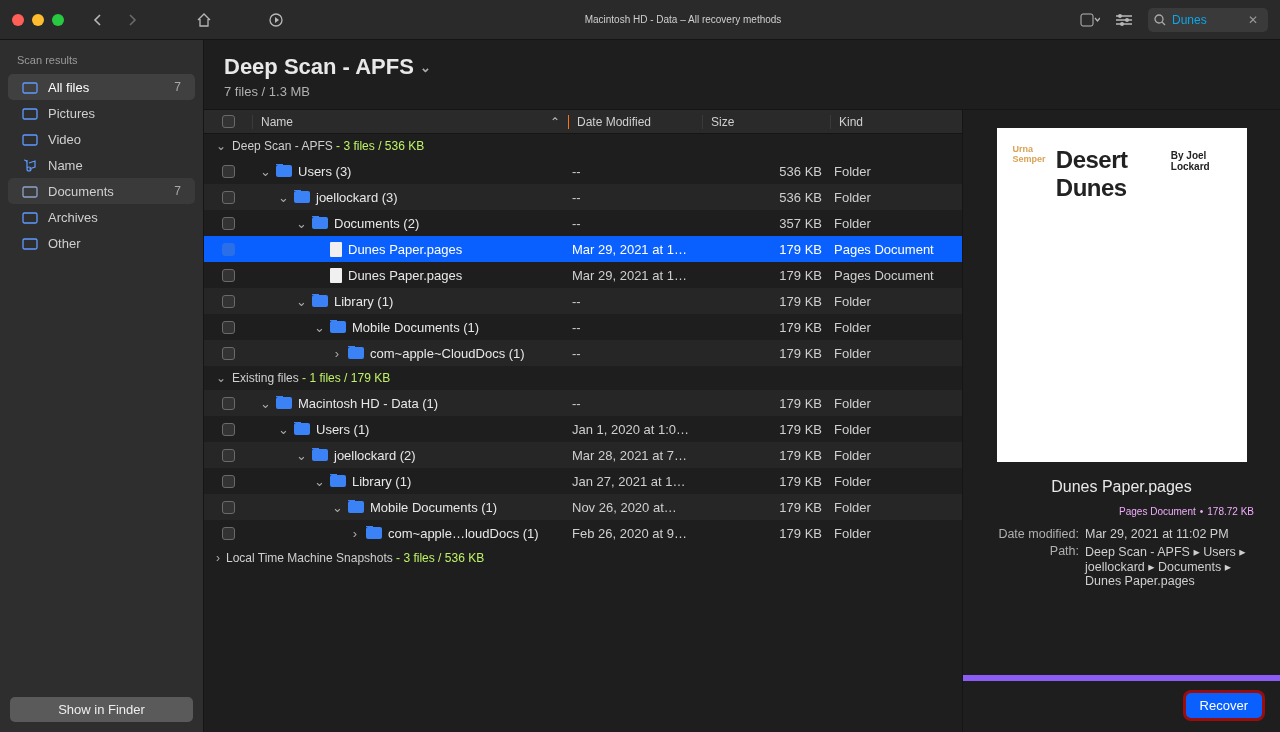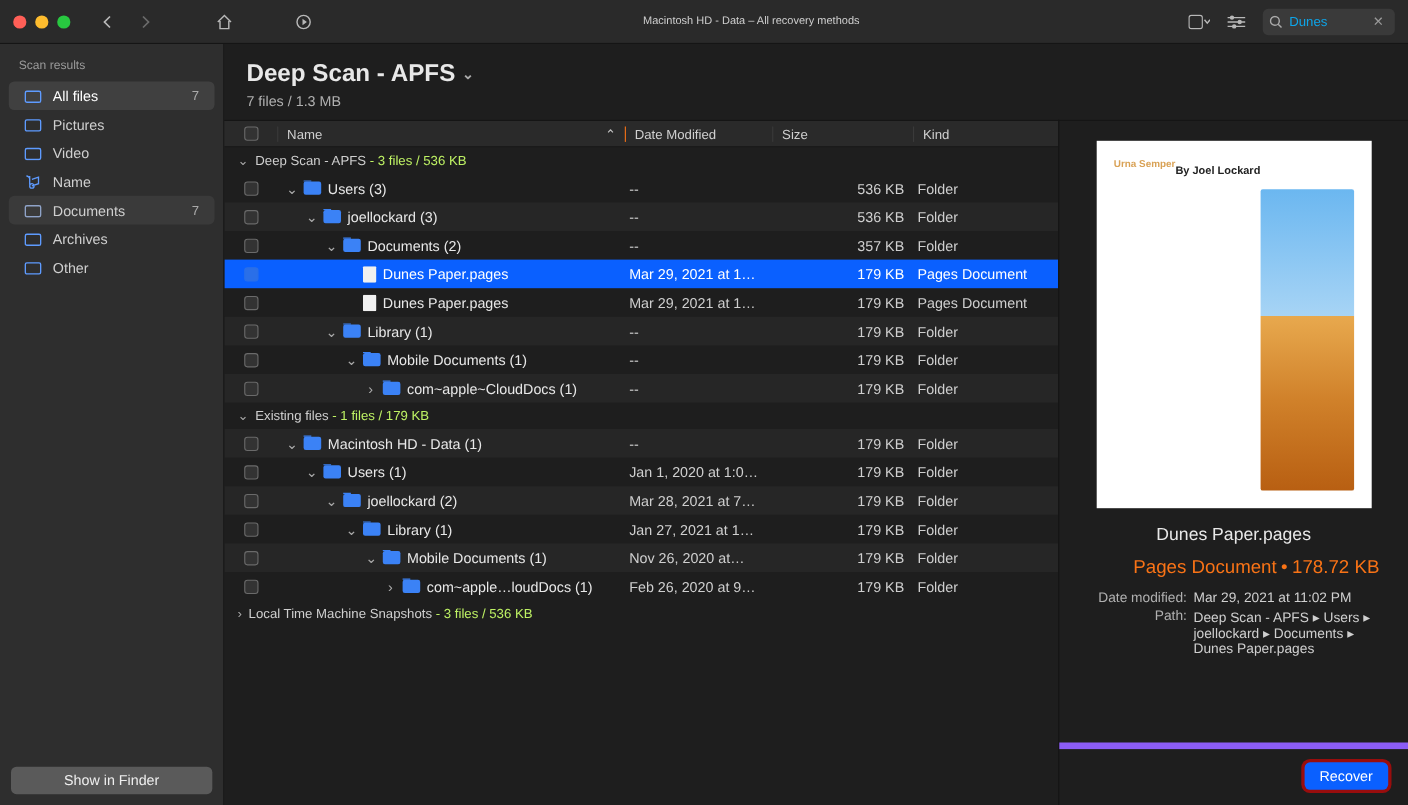--- a/index.html
+++ b/index.html
@@ -82,21 +82,21 @@
 .pv-head .expand { position:absolute; right:8px; color:#aaa; cursor:pointer; }
 
 .pv-body { flex:1; padding: 18px 26px 0; display:flex; flex-direction:column; overflow:auto; }
 .pv-doc { width: 250px; height: 334px; background: #fff; color:#222; padding: 16px 16px; margin: 0 auto; display:flex; flex-direction:row; }
 .pv-doc .brand { color: #d9a256; font-size: 9px; font-weight: 600; }
 .pv-doc .title { font-size: 24px; font-weight: 800; margin-top: 2px; letter-spacing:-0.5px;}
 .pv-doc .author { font-size: 10px; margin-top: 6px; font-weight:600;}
 .pv-doc .dune-img { flex:1; margin-top: 28px; border-radius:2px; background: linear-gradient(to bottom, #6bb7f0 0%, #a7d4f5 42%, #e8a94e 42%, #d0812a 70%, #b85f12 100%); }
 
 .pv-fname { text-align:center; margin: 16px 0 10px; font-size: 16px; color:#e8e8e8; }
-.pv-meta { text-align:right; color:#f97316; font-size:17px; margin-bottom:10px;}
+.pv-meta { text-align:right; color:#f0abfc; font-size:10px; margin-bottom:10px;}
 .pv-meta .dot { margin: 0 4px; }
 .pv-table { font-size: 12.5px; color:#cfcfcf; }
 .pv-table .row { display:flex; gap:6px; margin-bottom:3px; }
 .pv-table .row .k { width: 90px; text-align:right; color:#b0b0b0; }
 .pv-table .row .v { flex:1; word-break: break-word; }
 
 .pv-footer { padding: 12px 18px 14px; display:flex; justify-content:flex-end; border-top:6px solid #8b5cf6; }
 .recover-btn { background: #0a60ff; color: #fff; border: none; padding: 5px 14px; border-radius: 5px; font-size: 13px; cursor:pointer; box-shadow: 0 0 0 3px rgba(255,0,0,0.55); }
 
 svg { display:block; }
@@ -455,20 +455,21 @@
     <span>Local Time Machine Snapshots</span>
     <span class="group-stats">&nbsp;- 3 files / 536 KB</span>
             </div>
           </div>
       </div>
 
       <div class="preview">
         <div class="pv-body">
           <div class="pv-doc">
             <div class="brand">Urna Semper</div>
+            <div class="title">Desert Dunes</div>
             <div class="author">By Joel Lockard</div>
             <div class="dune-img"></div>
           </div>
           <div class="pv-fname">Dunes Paper.pages</div>
           <div class="pv-meta">
             <span>Pages Document</span><span class="dot">•</span><span>178.72 KB</span>
           </div>
           <div class="pv-table">
             <div class="row">
                 <div class="k">Date modified:</div>

